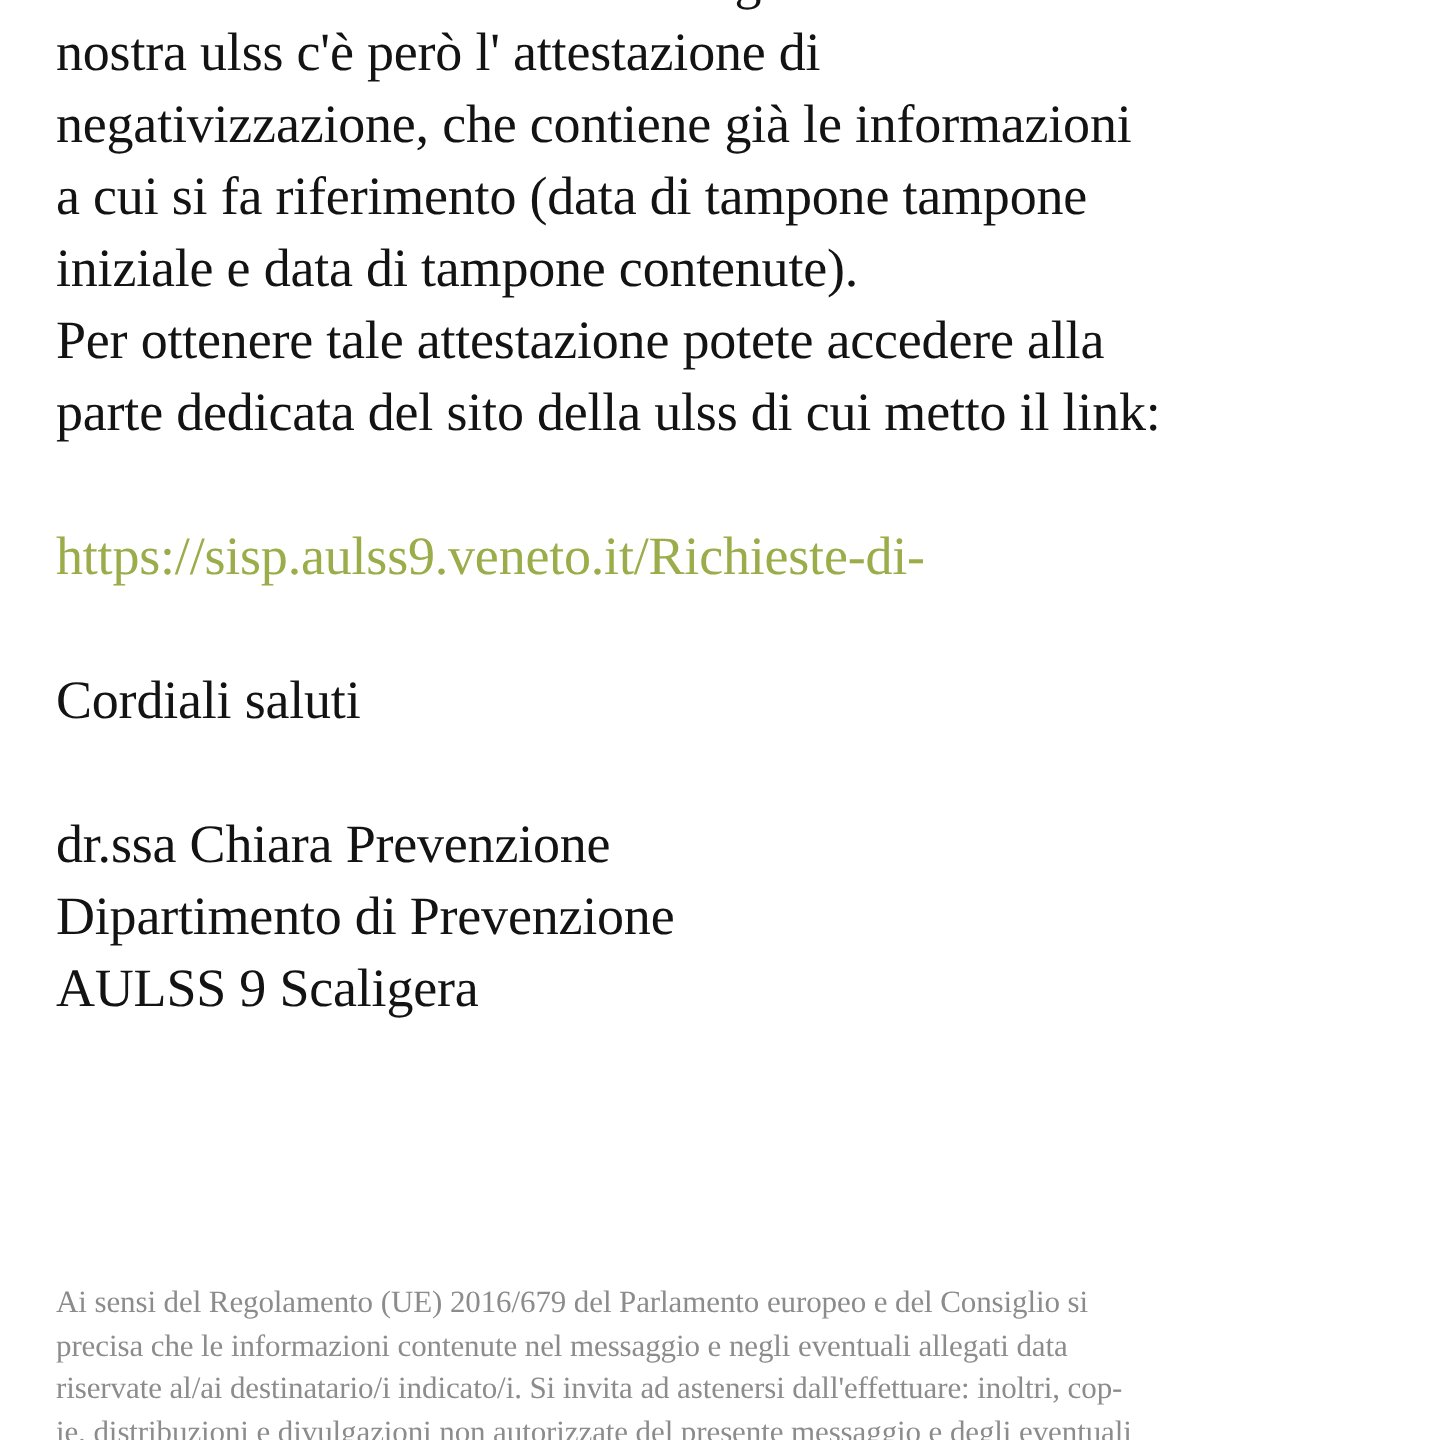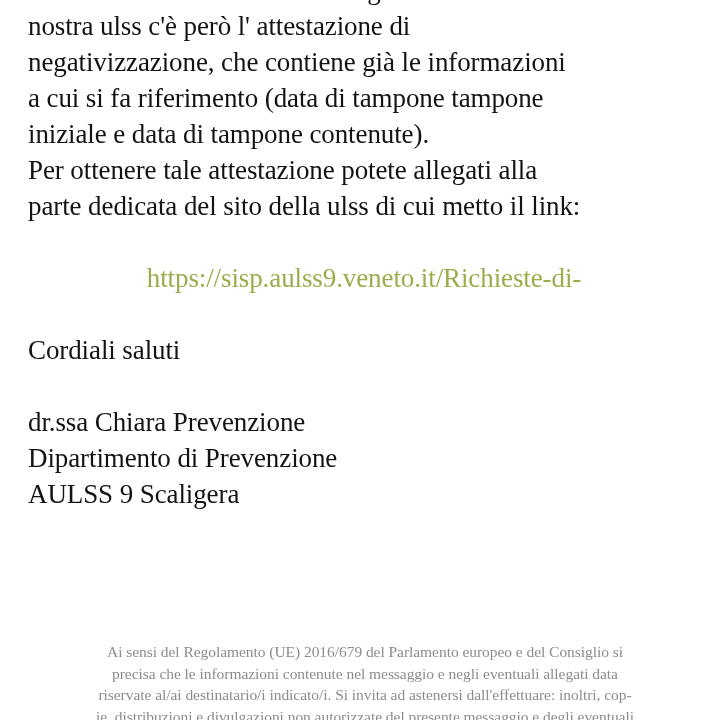--- a/index.html
+++ b/index.html
@@ -47,57 +47,55 @@
     margin: 0;
     color: #9aad4a;
     font-size: 27px;
     line-height: 36px;
     letter-spacing: -0.1px;
     font-stretch: condensed;
     white-space: nowrap;
     text-decoration: none;
     display: block;
     cursor: pointer;
-    text-align: center;
   }
 
   
   .disclaimer {
     position: absolute;
     left: 0;
     top: 641px;
     width: 720px;
     padding: 0 18px 0 28px;
     box-sizing: border-box;
   }
 
   .disclaimer-line {
     margin: 0;
     color: #8c8c8c;
     font-size: 15.5px;
     line-height: 21.5px;
     letter-spacing: -0.05px;
     font-stretch: condensed;
     white-space: nowrap;
-    text-align: center;
   }
 </style>
 </head>
 <body>
 
 <div id="screen">
 
   <div class="message-body">
 
     <p class="para">le attestazioni relative al Covid già rilasciate dalla</p>
     <p class="para">nostra ulss c'è però l' attestazione di</p>
     <p class="para">negativizzazione, che contiene già le informazioni</p>
     <p class="para">a cui si fa riferimento (data di tampone tampone</p>
     <p class="para">iniziale e data di tampone contenute).</p>
-    <p class="para">Per ottenere tale attestazione potete allegati alla</p>
+    <p class="para">Per ottenere tale attestazione potete accedere alla</p>
     <p class="para">parte dedicata del sito della ulss di cui metto il link:</p>
 
     <div class="spacer-line"></div>
 
     <a class="link-line" href="#">https://sisp.aulss9.veneto.it/Richieste-di-</a>
 
     <div class="spacer-line"></div>
 
     <p class="para">Cordiali saluti</p>
 

